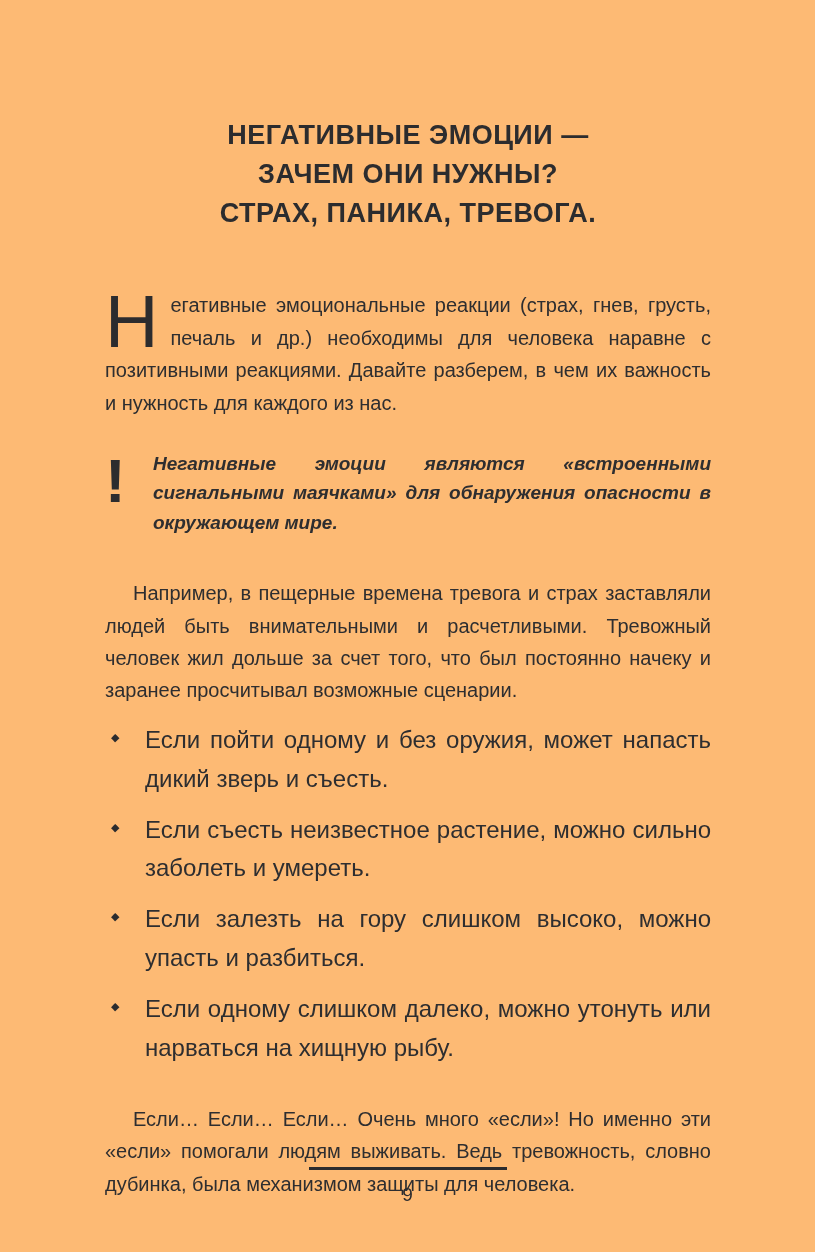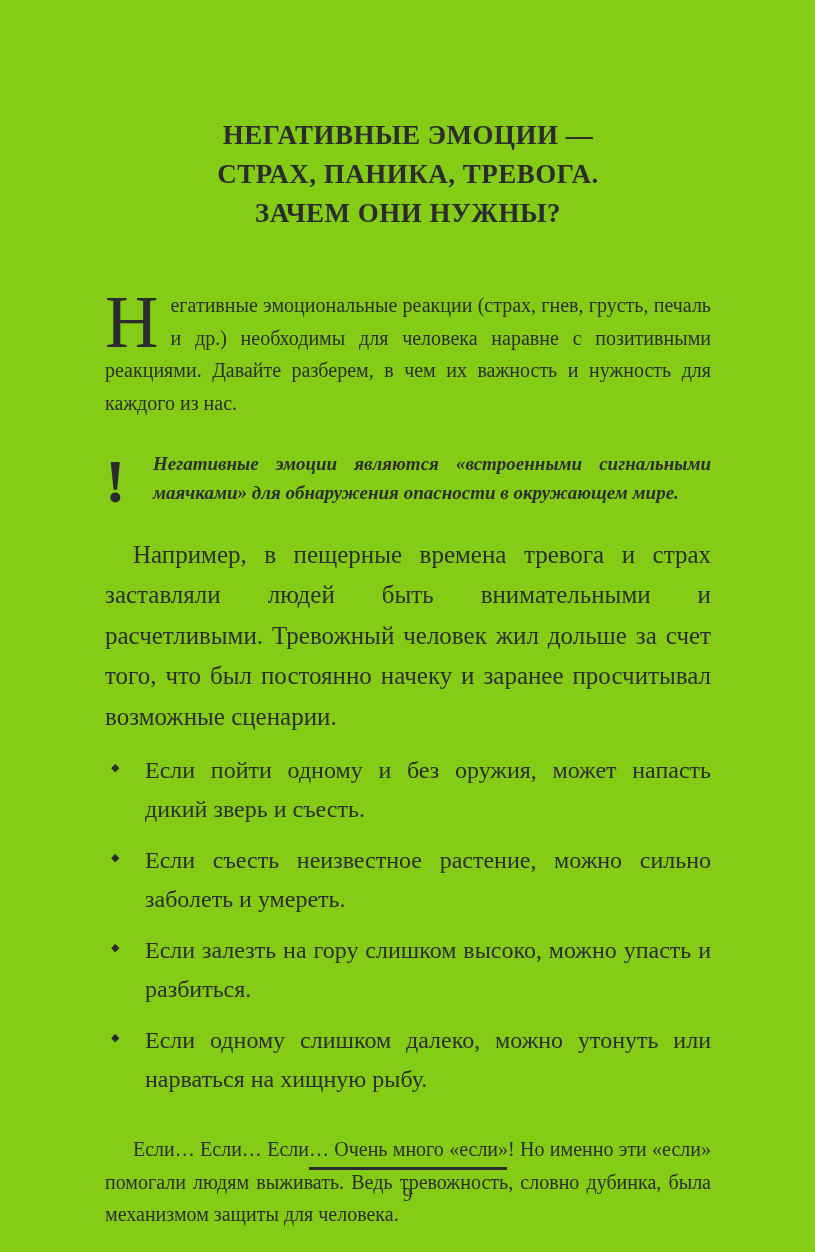--- a/index.html
+++ b/index.html
@@ -4,22 +4,22 @@
 <style>
   html, body {
     margin: 0;
     padding: 0;
     background: #ffffff;
   }
   .page {
     position: relative;
     width: 815px;
     height: 1252px;
-    background: #84cc16;
-    font-family: Liberation Serif, serif;
+    background: #fdba74;
+    font-family: Liberation Sans, sans-serif;
     color: #2e2e30;
     overflow: hidden;
   }
   .content {
     position: absolute;
     left: 105px;
     top: 0;
     width: 606px;
   }
   .title {
@@ -60,22 +60,22 @@
   }
   .callout-text {
     font-size: 19px;
     font-weight: bold;
     font-style: italic;
     line-height: 1.55;
     text-align: justify;
     padding-left: 6px;
   }
   .para {
-    margin-top: 24px;
-    font-size: 25px;
+    margin-top: 40px;
+    font-size: 20px;
     line-height: 1.62;
     text-align: justify;
     text-indent: 28px;
   }
   .bullets {
     margin-top: 14px;
   }
   .bullet-item {
     display: flex;
     align-items: flex-start;
@@ -120,22 +120,22 @@
   }
 </style>
 </head>
 <body>
 
 <div class="page">
   <div class="content">
 
     <div class="title">
       <div>НЕГАТИВНЫЕ ЭМОЦИИ —</div>
+      <div>ЗАЧЕМ ОНИ НУЖНЫ?</div>
       <div>СТРАХ, ПАНИКА, ТРЕВОГА.</div>
-      <div>ЗАЧЕМ ОНИ НУЖНЫ?</div>
     </div>
 
     <div class="intro">
       <span class="dropcap">Н</span><span>егативные эмоциональные реакции (страх, гнев, грусть, печаль и др.) необходимы для человека наравне с позитивными реакциями. Давайте разберем, в чем их важность и нужность для каждого из нас.</span>
     </div>
 
     <div class="callout">
       <div class="callout-mark">!</div>
       <div class="callout-text">Негативные эмоции являются «встроенными сигнальными маячками» для обнаружения опасности в окружающем мире.</div>
     </div>

